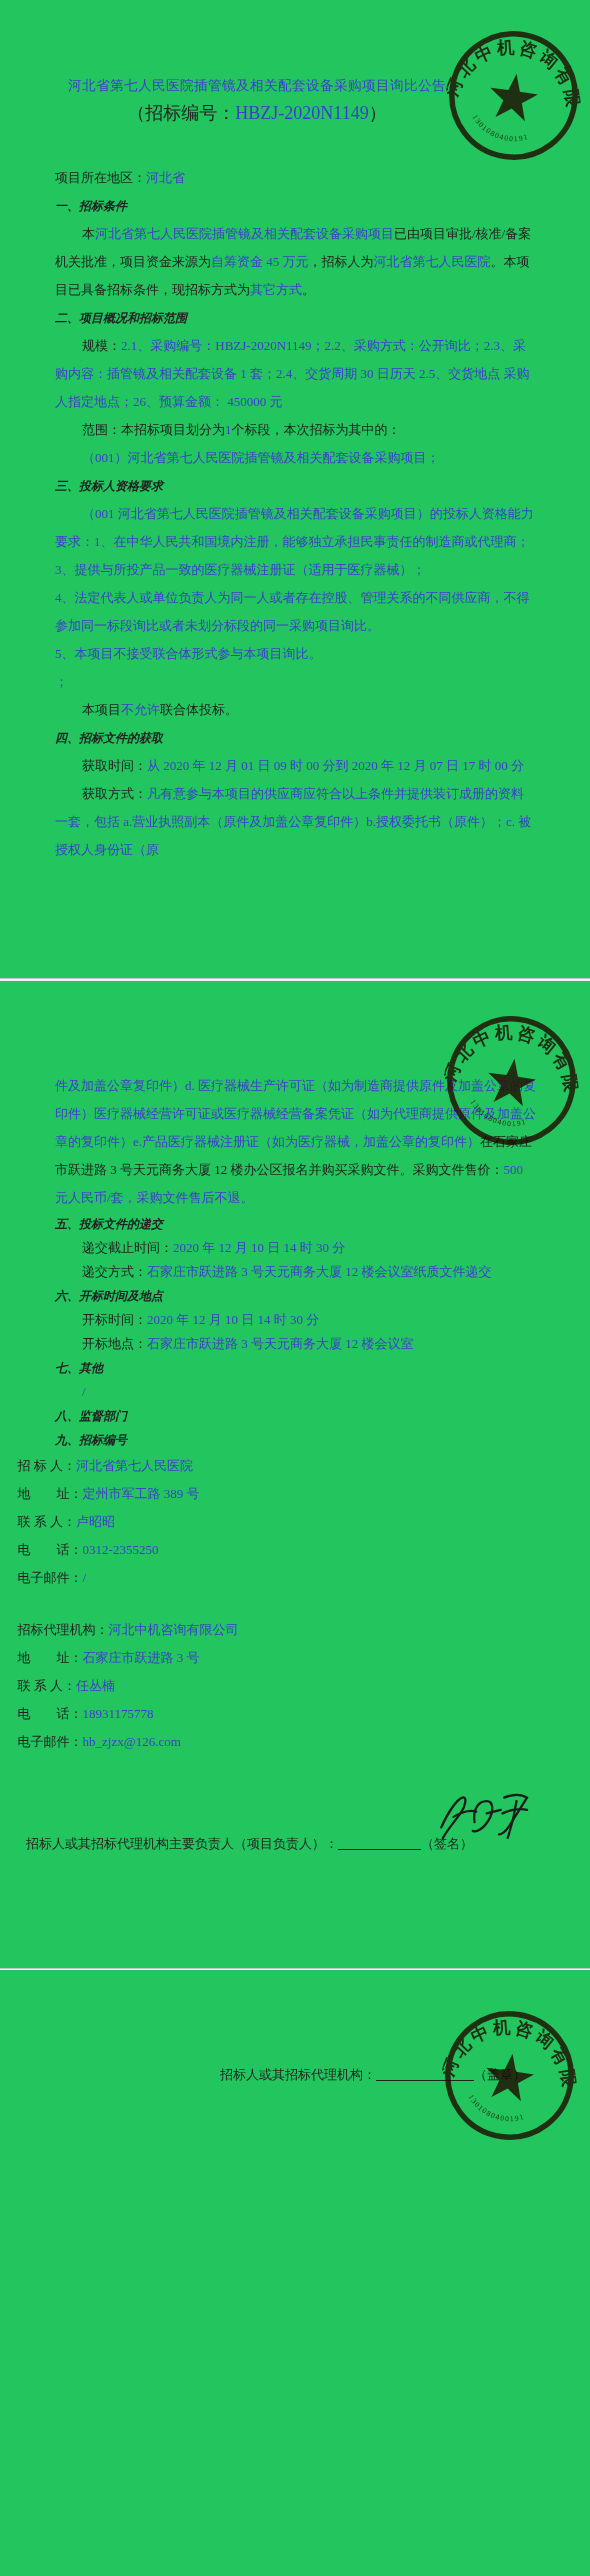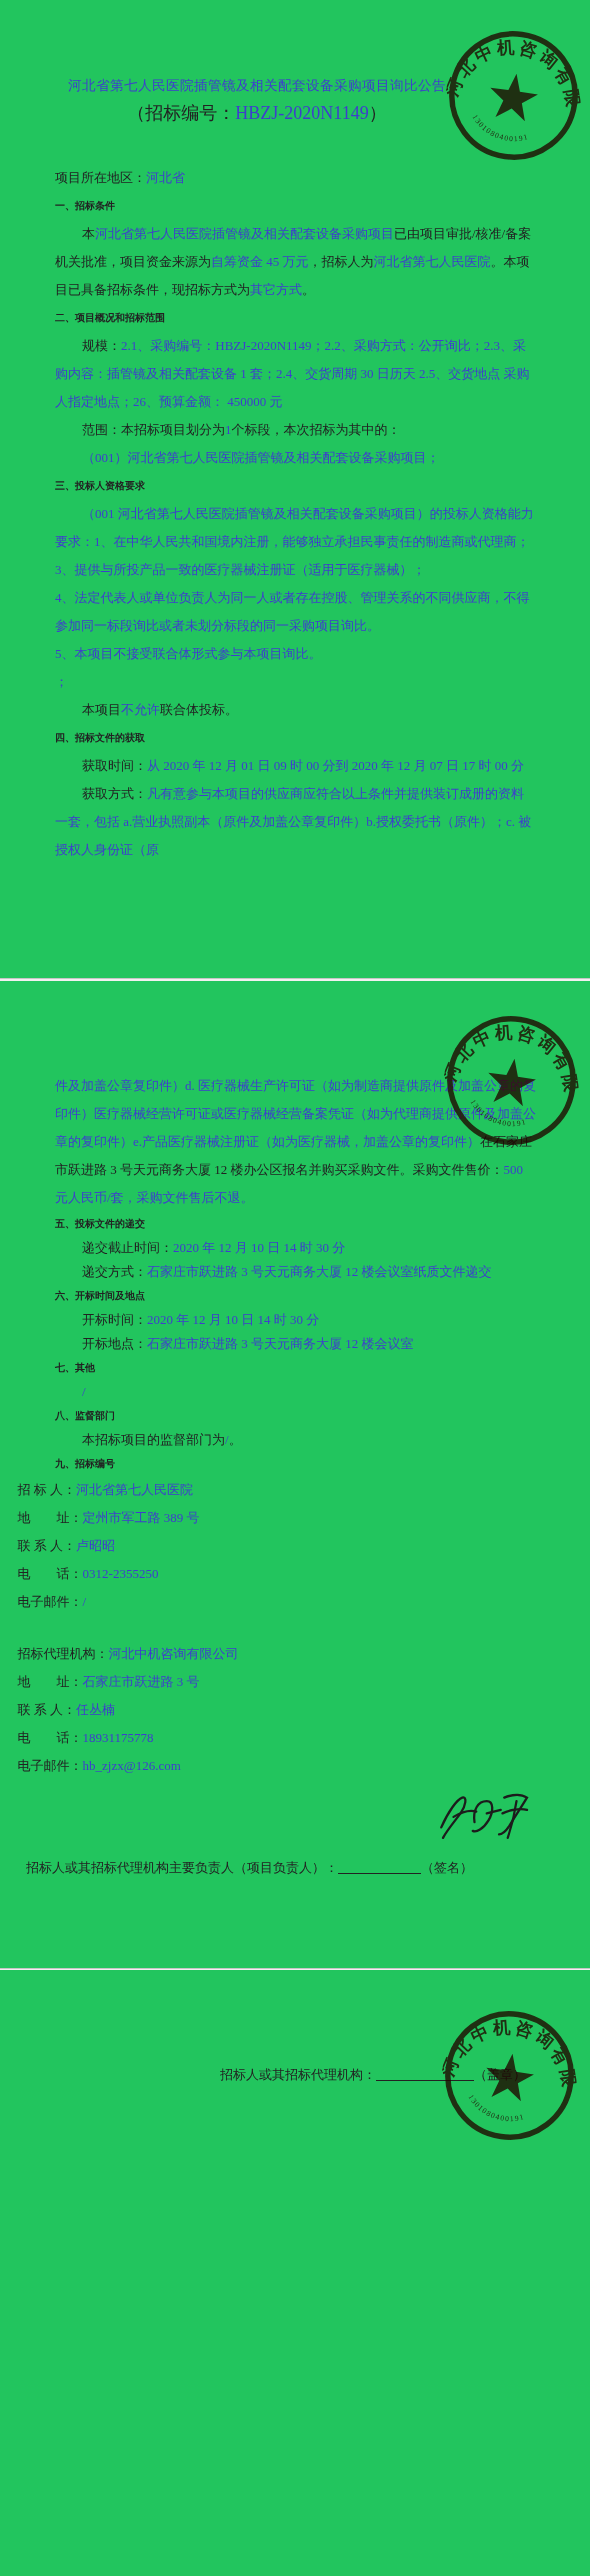--- a/index.html
+++ b/index.html
@@ -17,21 +17,21 @@
 
   .doc-title{margin:77px 0 6.2px 55px;width:404px;text-align:center;
     font-size:13.6px;color:#3e3ecd;letter-spacing:0.4px;}
   .doc-sub{margin:0 0 39px 55px;width:404px;text-align:center;font-size:18px;color:#222;}
 
   .s-k{color:#222;}
   .s-b{color:#3e3ecd;}
   .s-bi{color:#3e3ecd;}
 
   .blk{margin:0;}
-  .h{font-weight:bold;font-size:10px;color:#111;}
+  .h{font-weight:bold;font-size:12px;color:#111;font-style:italic;}
   .pi{text-indent:27px;}
 
   .p1lines{line-height:28px;}
   .cont{line-height:28px;padding-top:91px;}
   .sec{line-height:24px;}
   .cts{line-height:28px;padding-left:17.6px;}
   .agency{margin-top:24px;}
   .ct-label{color:#222;}
   .ct-value{color:#3e3ecd;}
 
@@ -86,21 +86,20 @@
   <div class="content sec" id="p2sec">
       <div class="blk h"><span class="s-k">五、投标文件的递交</span></div>
       <div class="blk pi"><span class="s-k">递交截止时间：</span><span class="s-b">2020 年 12 月 10 日 14 时 30 分</span></div>
       <div class="blk pi"><span class="s-k">递交方式：</span><span class="s-b">石家庄市跃进路 3 号天元商务大厦 12 楼会议室纸质文件递交</span></div>
       <div class="blk h"><span class="s-k">六、开标时间及地点</span></div>
       <div class="blk pi"><span class="s-k">开标时间：</span><span class="s-b">2020 年 12 月 10 日 14 时 30 分</span></div>
       <div class="blk pi"><span class="s-k">开标地点：</span><span class="s-b">石家庄市跃进路 3 号天元商务大厦 12 楼会议室</span></div>
       <div class="blk h"><span class="s-k">七、其他</span></div>
       <div class="blk pi"><span class="s-b">/</span></div>
       <div class="blk h"><span class="s-k">八、监督部门</span></div>
-      <div class="blk pi"><span class="s-k">本招标项目的监督部门为</span><span class="s-b">/</span><span class="s-k">。</span></div>
       <div class="blk h"><span class="s-k">九、招标编号</span></div>
     </div>
   <div class="content cts" id="p2ct1">
       <div class="blk"><span class="ct-label">招 标 人：</span><span class="ct-value">河北省第七人民医院</span></div>
       <div class="blk"><span class="ct-label">地　　址：</span><span class="ct-value">定州市军工路 389 号</span></div>
       <div class="blk"><span class="ct-label">联 系 人：</span><span class="ct-value">卢昭昭</span></div>
       <div class="blk"><span class="ct-label">电　　话：</span><span class="ct-value">0312-2355250</span></div>
       <div class="blk"><span class="ct-label">电子邮件：</span><span class="ct-value">/</span></div>
     </div>
   <div class="content cts agency" id="p2ct2">

